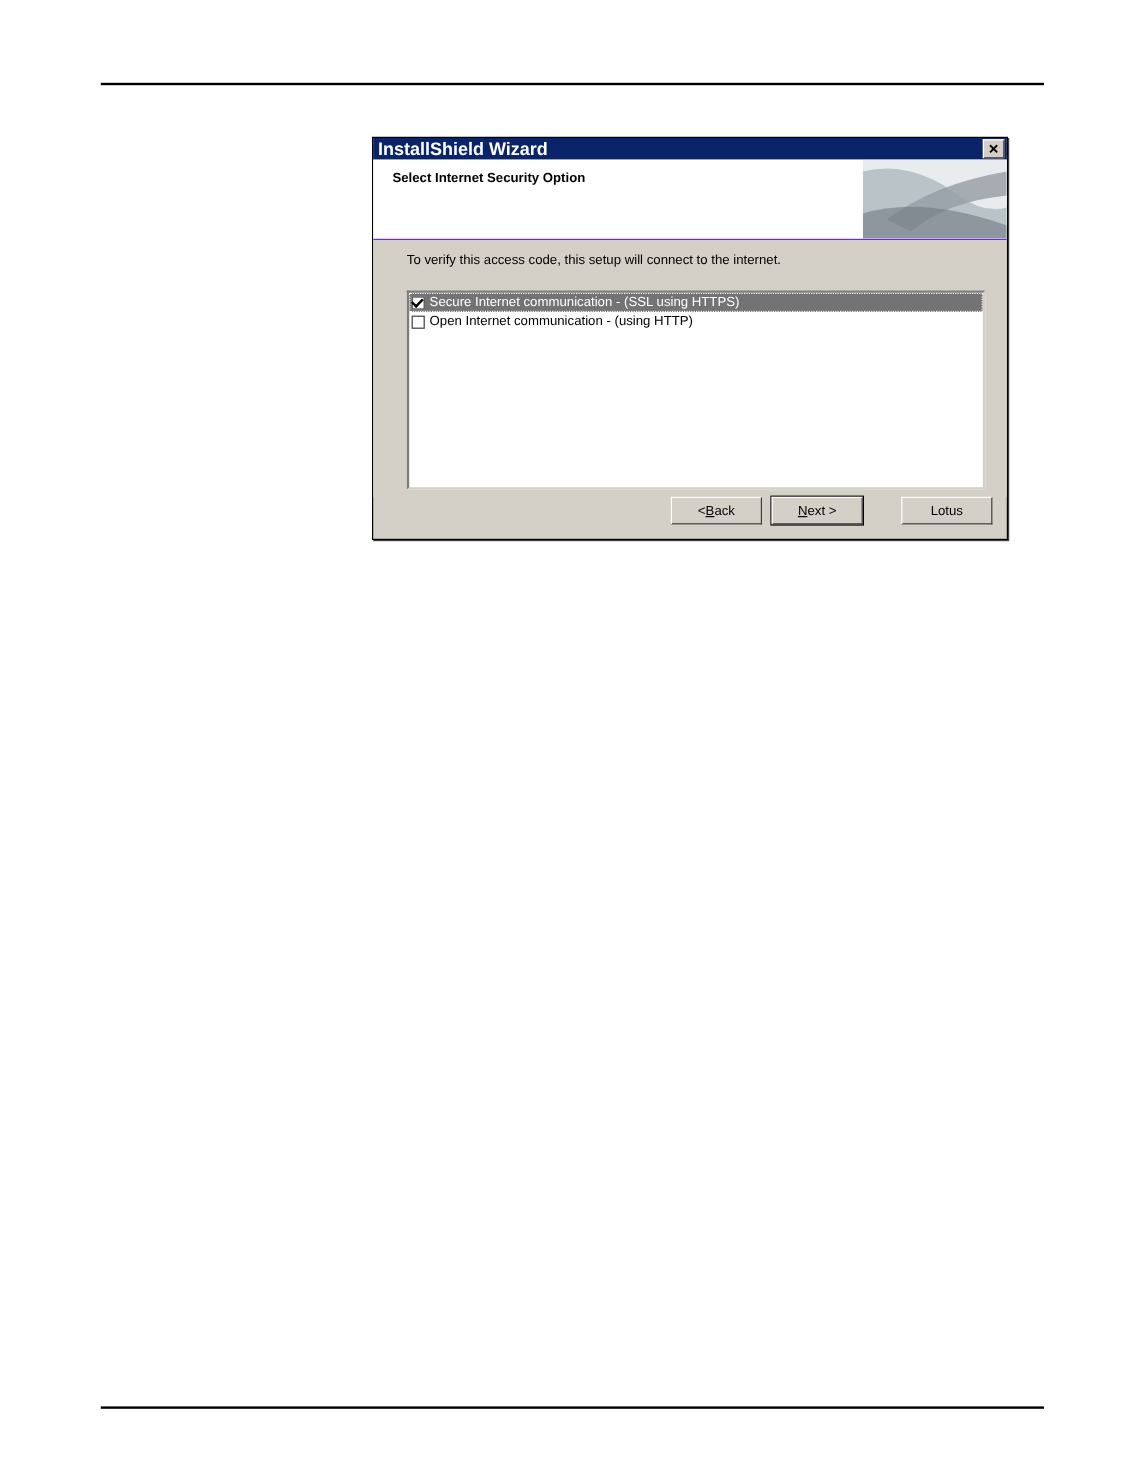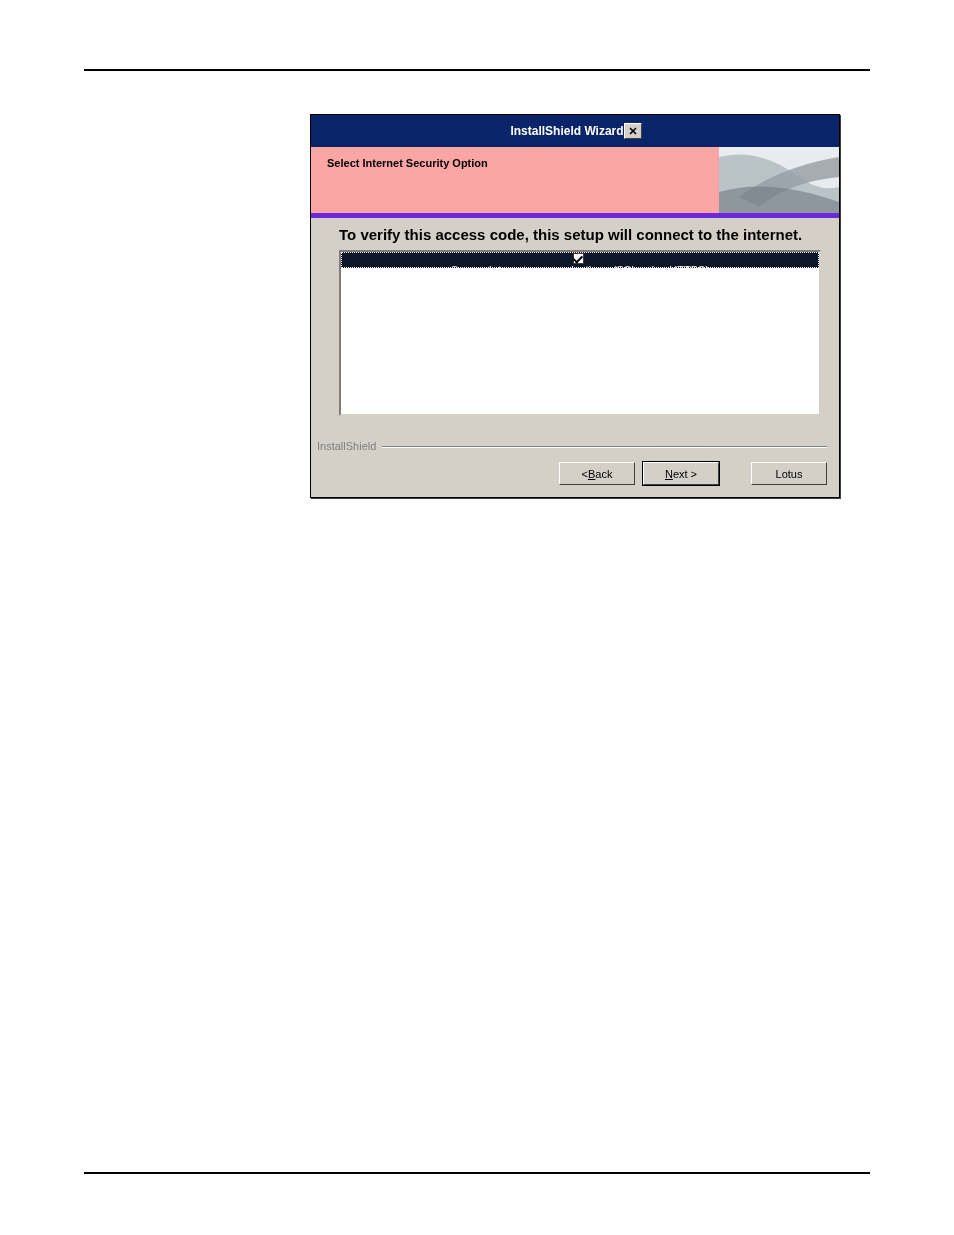--- a/index.html
+++ b/index.html
@@ -31,27 +31,27 @@
     left: 310px;
     top: 114px;
     width: 528px;
     background: #d4d0c8;
     border: 1px solid #000;
     box-shadow: 1px 1px 0 #404040;
   }
   .titlebar {
     background: #0a246a;
     color: #ffffff;
-    height: 32px;
-    display: flex;
-    align-items: center;
-    justify-content: center;
+    height: 18px;
+    display: flex;
+    align-items: center;
+    justify-content: space-between;
     padding: 0 2px 0 4px;
     font-weight: bold;
-    font-size: 12px;
+    font-size: 15px;
   }
   .titlebar-text {
     white-space: nowrap;
   }
   .close-box {
     width: 16px;
     height: 14px;
     background: #d4d0c8;
     border: 1px solid #fff;
     border-right-color: #404040;
@@ -59,23 +59,23 @@
     display: flex;
     align-items: center;
     justify-content: center;
     color: #000;
     font-weight: bold;
     font-size: 10px;
     line-height: 10px;
     cursor: default;
   }
   .header-panel {
-    background: #fca5a5;
+    background: #ffffff;
     height: 66px;
-    border-bottom: 5px solid #6d28d9;
+    border-bottom: 1px solid #6d28d9;
     position: relative;
     overflow: hidden;
   }
   .header-title {
     font-weight: bold;
     font-size: 11px;
     color: #000;
     position: absolute;
     left: 16px;
     top: 10px;
@@ -85,46 +85,44 @@
     right: 0;
     top: 0;
     width: 120px;
     height: 66px;
   }
   .body-panel {
     background: #d4d0c8;
     padding: 10px 18px 6px 28px;
   }
   .body-text {
-    font-size: 15px;
+    font-size: 11px;
     color: #000;
     line-height: 14px;
-    margin-bottom: 8px;
-    font-weight: bold;
+    margin-bottom: 18px;
   }
   .listbox {
     background: #ffffff;
     border: 2px inset #d4d0c8;
     height: 162px;
     overflow: hidden;
   }
   .list-item {
     display: flex;
     align-items: center;
     padding: 1px 2px;
     font-size: 11px;
     height: 14px;
     cursor: default;
   }
   .list-item.selected {
-    background: #0f172a;
+    background: #737373;
     color: #ffffff;
     outline: 1px dotted #fff;
     outline-offset: -1px;
-    flex-direction: column;
   }
   .cb {
     width: 11px;
     height: 11px;
     border: 1px solid #404040;
     background: #fff;
     margin-right: 4px;
     display: inline-flex;
     align-items: center;
     justify-content: center;
@@ -214,28 +212,28 @@
   <div class="body-panel">
     <div class="body-text">
       <div>To verify this access code, this setup will connect to the internet.</div>
     </div>
 
     <div class="listbox">
       <div class="list-item selected">
         <span class="cb checked"></span>
         <span>Secure Internet communication - (SSL using HTTPS)</span>
       </div>
+      <div class="list-item">
+        <span class="cb"></span>
+        <span>Open Internet communication - (using HTTP)</span>
+      </div>
     </div>
   </div>
 
   <div class="footer-area">
-    <div class="brand-row">
-      <span>InstallShield</span>
-      <span class="line"></span>
-    </div>
     <div class="button-row">
       <button class="btn">
         <span>&lt; </span>
           <span class="mn">B</span>
           <span>ack</span>
       </button>
       <button class="btn default">
         <span class="mn">N</span>
           <span>ext &gt;</span>
       </button>

